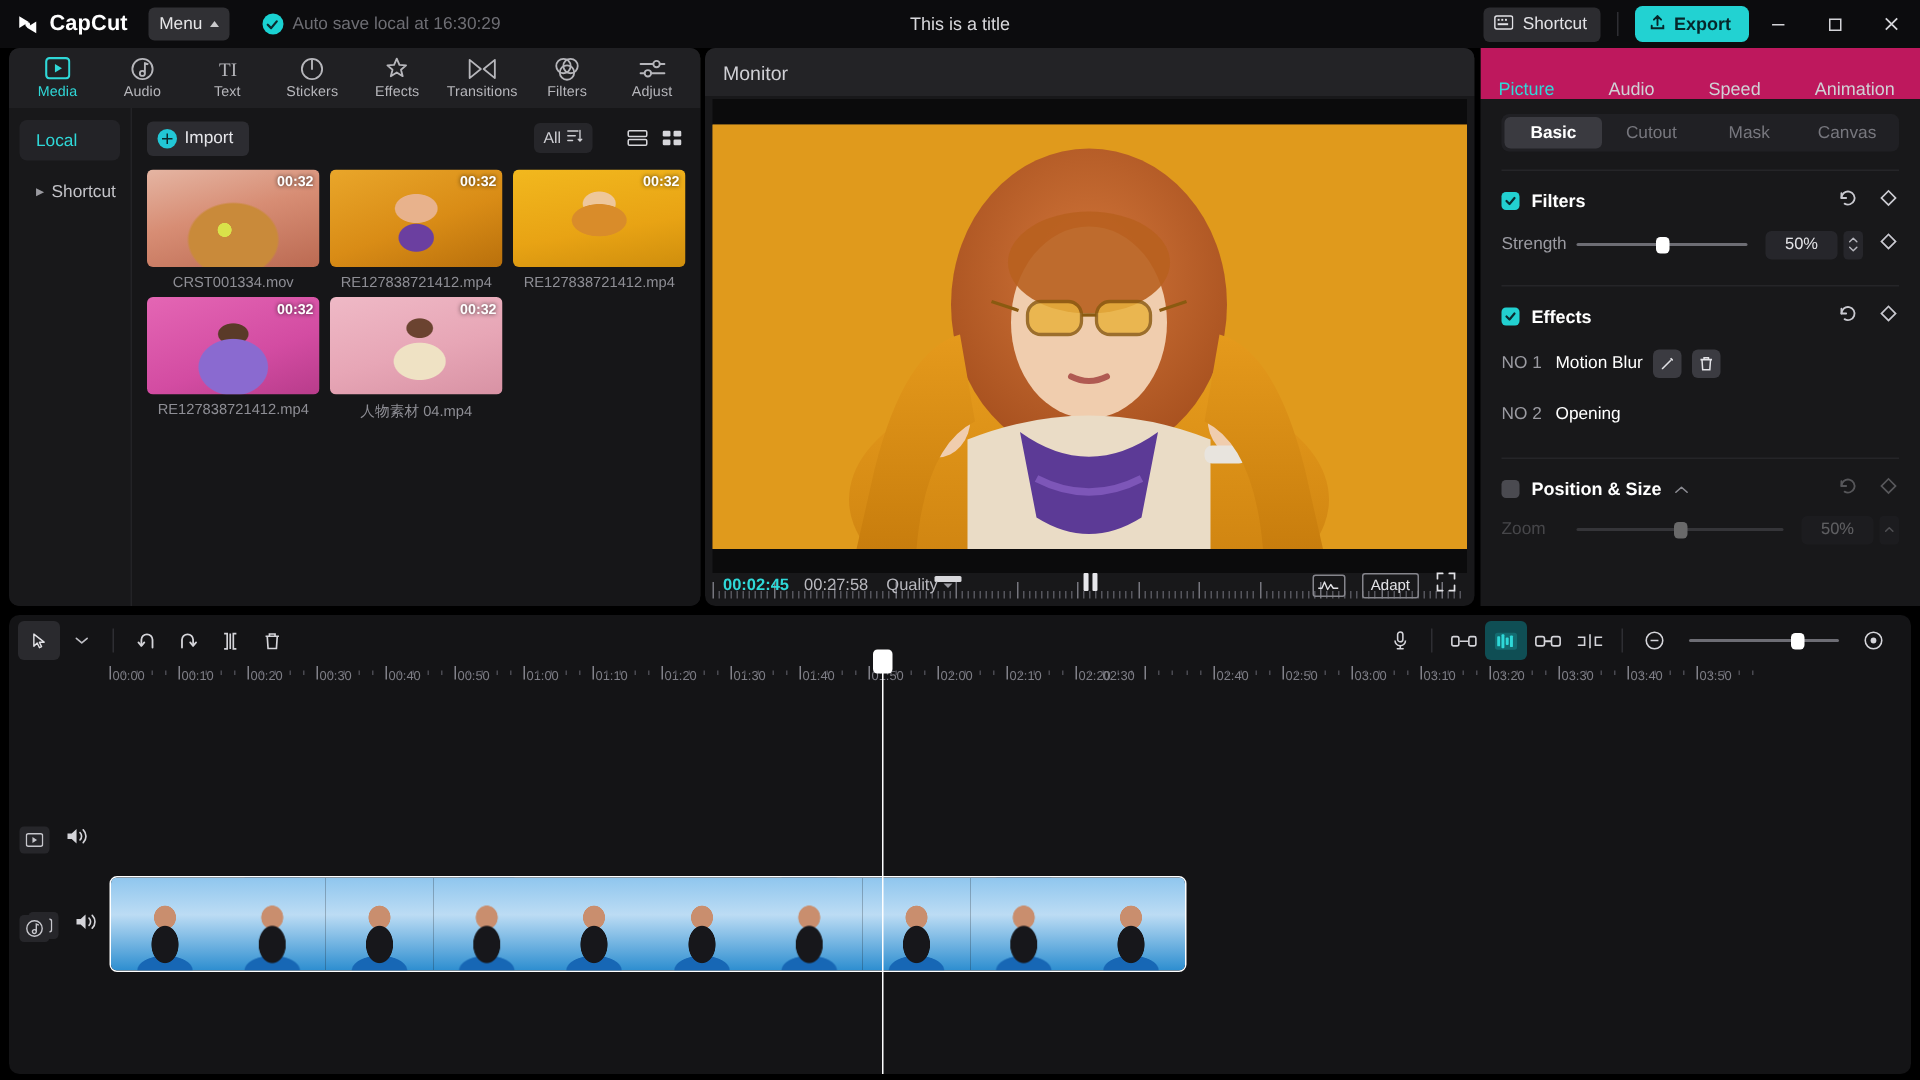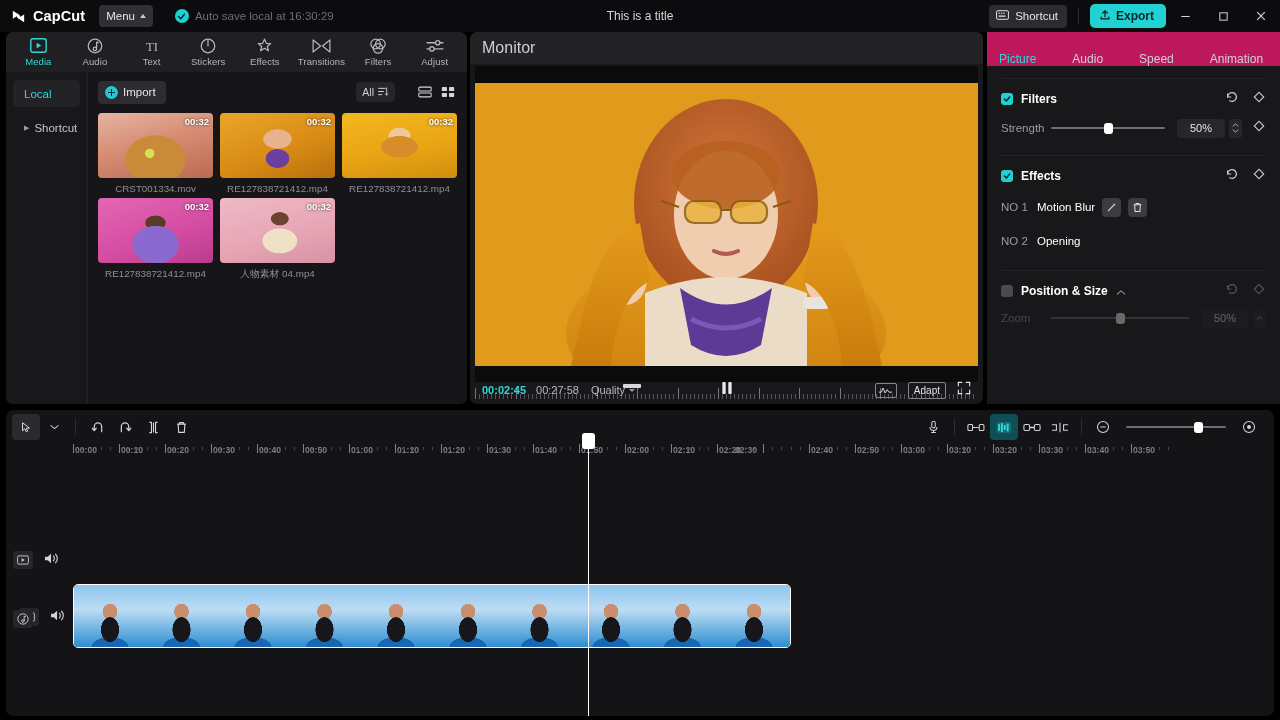--- a/index.html
+++ b/index.html
@@ -129,21 +129,21 @@
       radial-gradient(ellipse at 52% 66%, #efe2c4 0 20%, transparent 21%),
       radial-gradient(ellipse at 52% 32%, #6b4330 0 10%, transparent 11%),
       linear-gradient(165deg, #efb9c6 0%, #e7a6b6 55%, #d892a4 100%); }
 
   
   .monitor-panel {
     position: absolute; left: 470px; top: 32px; width: 513px; height: 372px;
     background: #18181a; border-radius: 7px; overflow: hidden;
   }
   .monitor-head { height: 32px; display: flex; align-items: center; padding-left: 12px; background: #232326; }
-  .monitor-head span { font-size: 16px; color: #cfcfd4; }
+  .monitor-head span { font-size: 13px; color: #cfcfd4; }
   .video-stage { position: absolute; left: 5px; top: 34px; width: 503px; height: 316px; background: #0b0b0c; display:flex; align-items:center; justify-content:center; }
   .video-frame {
     width: 503px; height: 283px; position: relative; overflow: hidden;
     background:
       radial-gradient(ellipse 120px 86px at 50% 88%, #5c3c96 0 50%, transparent 53%),
       radial-gradient(ellipse 150px 120px at 50% 58%, #f0c9a6 0 42%, transparent 45%),
       radial-gradient(ellipse 170px 150px at 50% 32%, #c2682c 0 45%, transparent 48%),
       linear-gradient(150deg, #e8a224 0%, #df9119 48%, #c67b10 100%);
   }
   .timeline-strip {
@@ -214,21 +214,21 @@
     position: absolute; left: 6px; top: 410px; width: 1268px; height: 306px;
     background: #141416; border-radius: 7px; overflow: hidden;
   }
   .tl-toolbar { height: 34px; display: flex; align-items: center; padding: 0 6px; }
   .tool-grp { display: flex; align-items: center; }
   .tool-btn { width: 28px; height: 26px; display: flex; align-items: center; justify-content: center; cursor: pointer; border-radius: 4px; }
   .tool-btn.boxed { background: #2a2a2e; }
   .tool-sep { width: 1px; height: 16px; background: #2e2e33; margin: 0 7px; }
   .tl-right { margin-left: auto; display: flex; align-items: center; }
   .zoom-track { width: 100px; height: 2px; background: #6d6d74; border-radius: 1px; position: relative; margin: 0 9px; }
-  .ruler { position: relative; height: 22px; margin-left: 0; font-weight: bold; }
+  .ruler { position: relative; height: 22px; margin-left: 0; }
   .rtick { position: absolute; top: 0; width: 1px; background: #4d4d54; }
   .rlab { position: absolute; top: 1px; font-size: 8.6px; color: #7e7e86; white-space: nowrap; }
   .tracks { position: relative; height: 250px; }
   .track-ctrl-col { position: absolute; left: 0; top: 0; width: 66px; height: 250px; }
   .tc-btn { width: 20px; height: 18px; border-radius: 3px; background: #26262a; display:flex; align-items:center; justify-content:center; cursor:pointer; }
   .video-clip {
     position: absolute; left: 67px; top: 118px; width: 718px; height: 64px;
     border: 1.5px solid #ffffff; border-radius: 5px; overflow: hidden; display: flex; cursor: pointer;
   }
   .vframe { width: 71.8px; height: 100%;
@@ -664,20 +664,26 @@
     </div>
   </div>
 
   <div class="right-panel">
     <div class="rp-tabs" id="rptabs">
         <div class="rp-tab active">Picture</div>
         <div class="rp-tab">Audio</div>
         <div class="rp-tab">Speed</div>
         <div class="rp-tab">Animation</div>
         <div class="rp-tab">Adjust</div>
+      </div>
+    <div class="seg" id="rpseg">
+        <div class="seg-item active">Basic</div>
+        <div class="seg-item">Cutout</div>
+        <div class="seg-item">Mask</div>
+        <div class="seg-item">Canvas</div>
       </div>
     <div class="hr"></div>
 
     <div class="row row-head">
       <span class="cb">
         <svg width="8" height="8" viewBox="0 0 12 12">
             <path d="M2 6 L5 9 L10 3" stroke="#0b2a2e" stroke-width="2.2" fill="none" stroke-linecap="round" stroke-linejoin="round"></path>
           </svg>
       </span>
       <span class="row-title">Filters</span>

